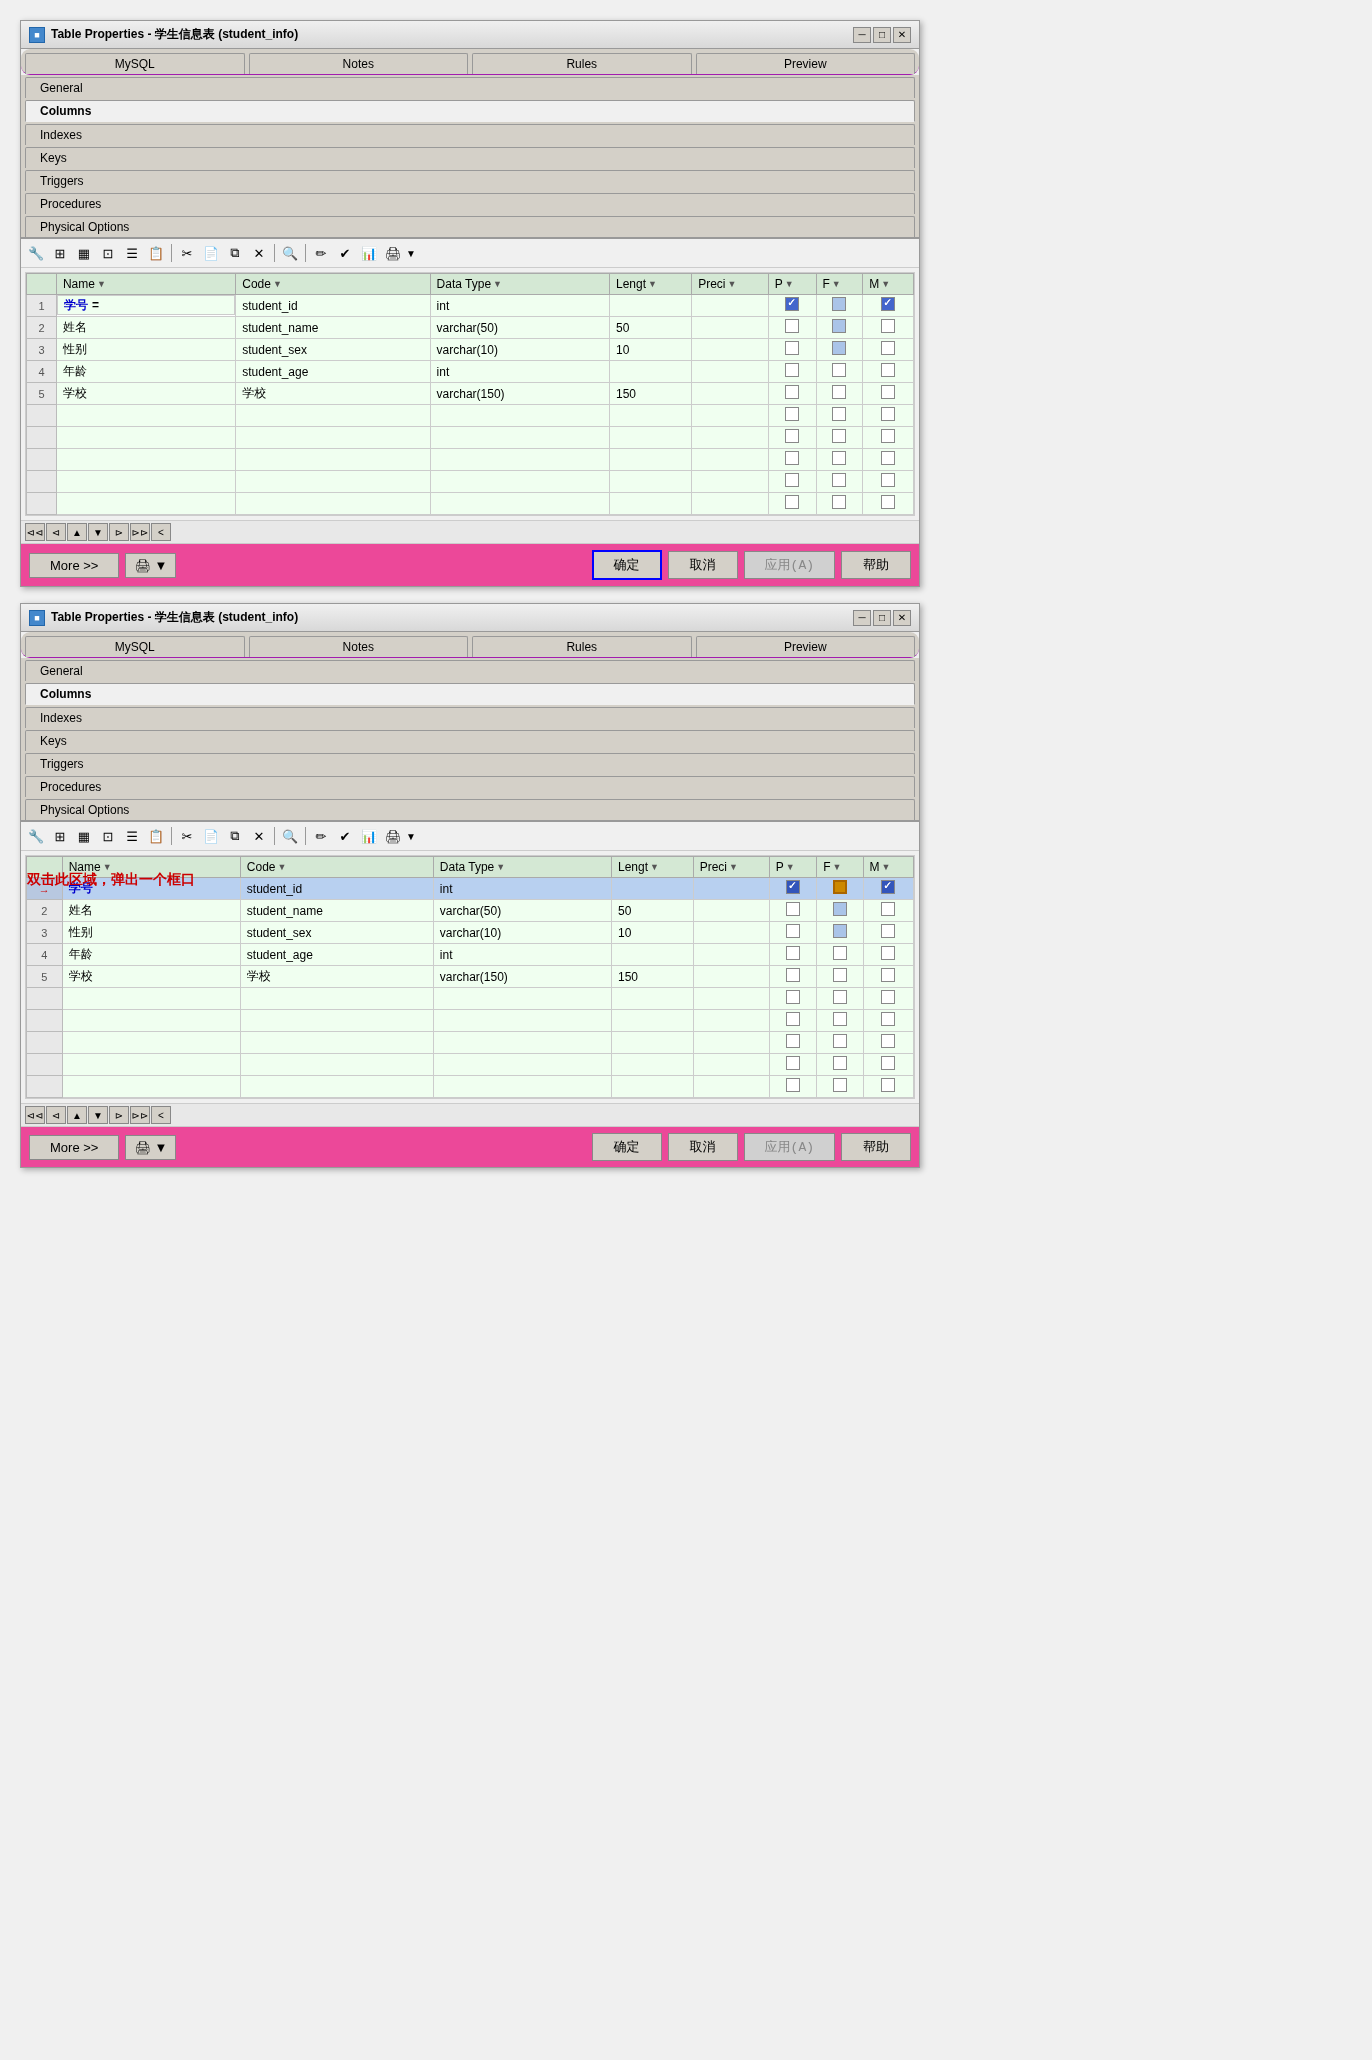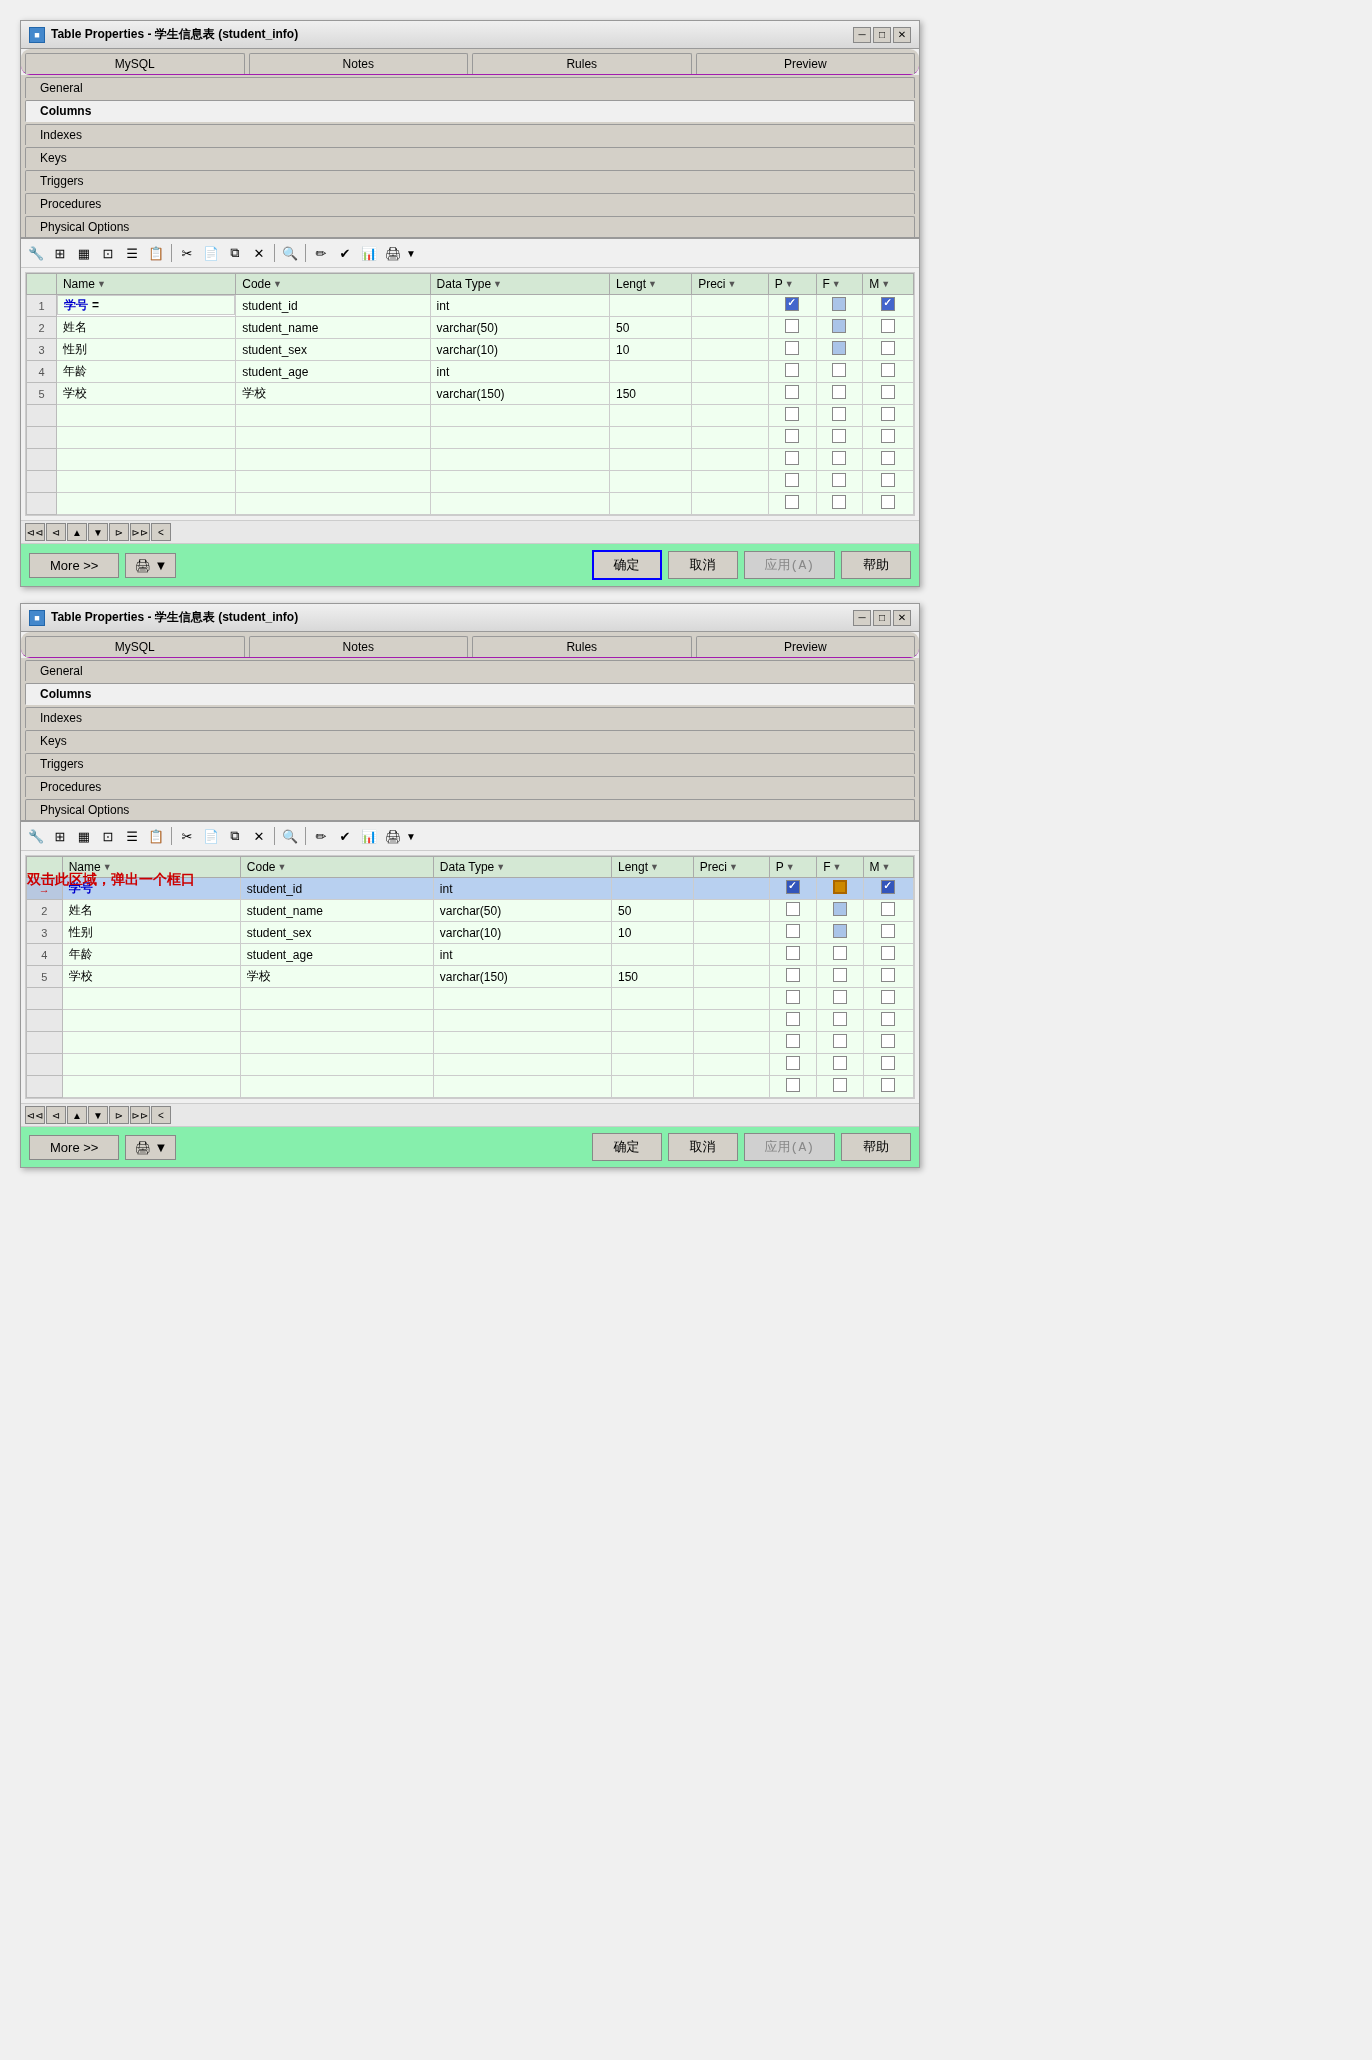--- a/index.html
+++ b/index.html
@@ -246,21 +246,21 @@
       justify-content: center;
       font-size: 10px;
     }
 
     
     .action-bar {
       display: flex;
       align-items: center;
       padding: 6px 8px;
       gap: 6px;
-      background: #86efac;
+      background: #ec4899;
       border-top: 1px solid #ccc;
     }
 
     .action-btn {
       padding: 4px 20px;
       border: 1px solid #888;
       background: #d4d0c8;
       cursor: pointer;
       font-size: 13px;
       min-width: 70px;

